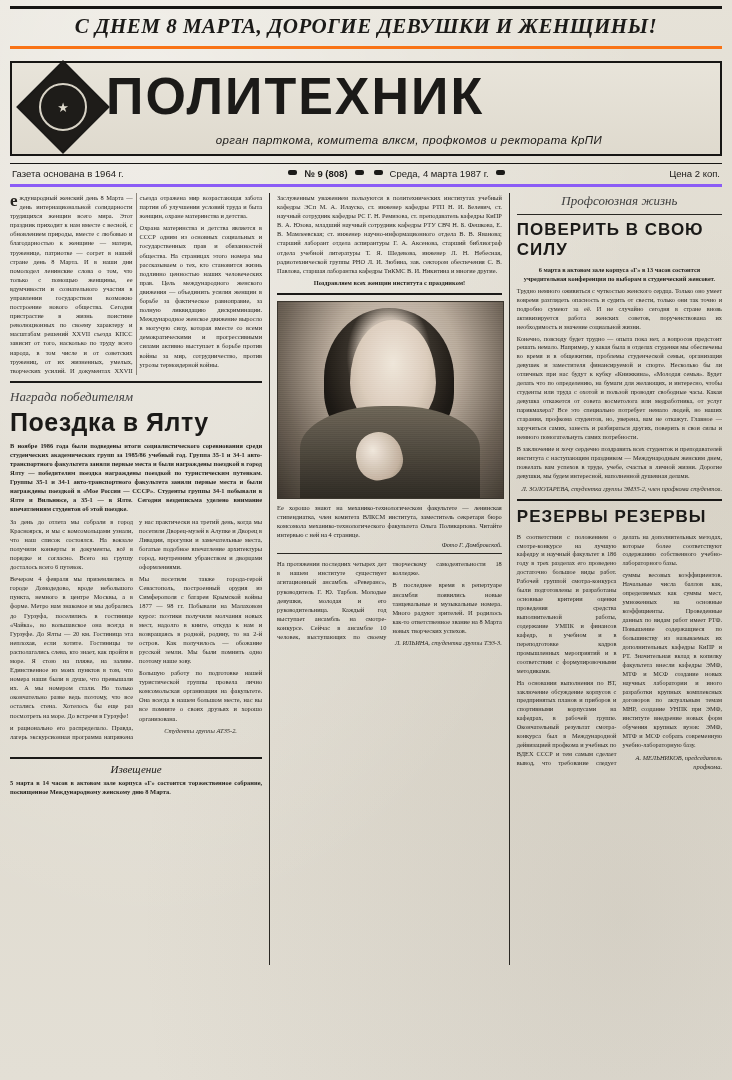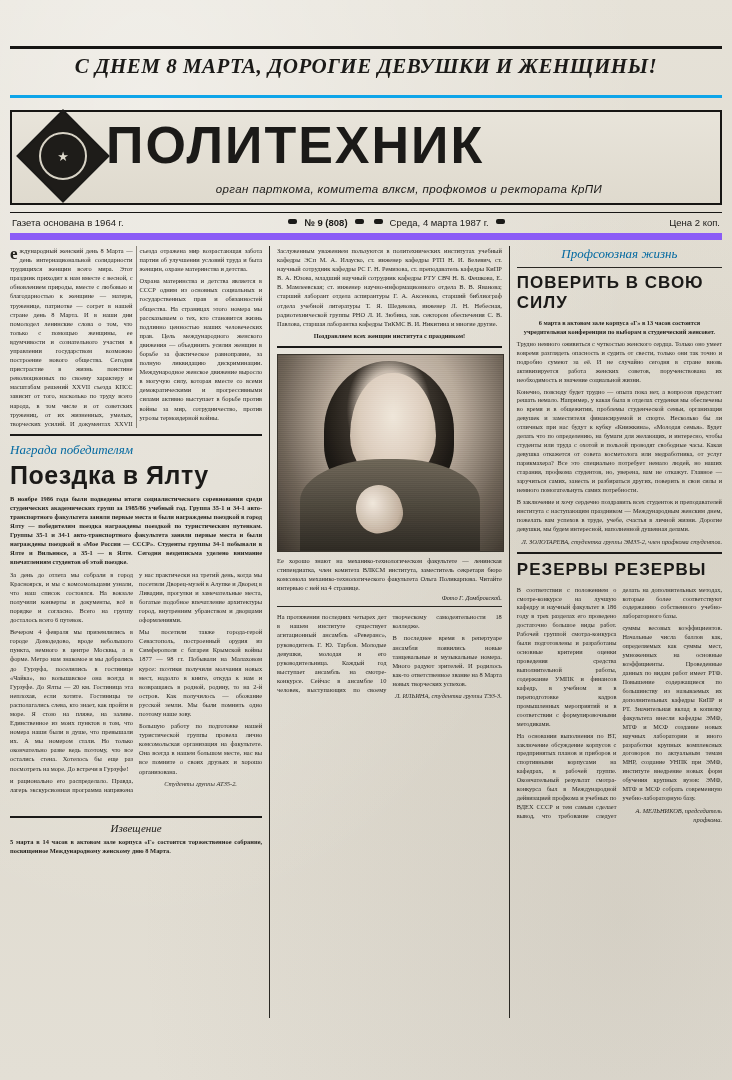--- a/index.html
+++ b/index.html
@@ -22,24 +22,23 @@
     background:
       radial-gradient(ellipse at 20% 10%, rgba(255,255,255,.45), rgba(255,255,255,0) 60%),
       radial-gradient(ellipse at 85% 85%, rgba(120,110,95,.12), rgba(255,255,255,0) 55%),
       linear-gradient(180deg,#e6e2d8 0%,#ddd8cc 45%,#e3dfd5 100%);
   }
   .inner{position:absolute;left:10px;right:10px;top:6px;bottom:6px;}
 
   
   .banner{
     border-top:3px solid #171614;
-    border-bottom:3px solid #0ea5e9;
-    padding:5px 0 16px 0;
+    border-bottom:3px solid #f97316;
+    padding:5px 0 7px 0;
     text-align:center;
-    margin-top:40px;
   }
   .banner-text{
     font-family:"Liberation Serif", serif;
     font-weight:bold;
     font-style:italic;
     font-size:21px;
     letter-spacing:.5px;
     white-space:nowrap;
   }
 
@@ -96,21 +95,21 @@
     font-size:11.5px;
     font-style:italic;
     letter-spacing:.4px;
     margin-top:12px;
   }
 
   
   .issueline{
     margin-top:7px;
     border-top:1px solid #171614;
-    border-bottom:7px solid #8b5cf6;
+    border-bottom:3px solid #8b5cf6;
     padding:4px 2px 5px 2px;
     display:flex;
     align-items:center;
     justify-content:space-between;
     font-size:9.5px;
     font-family:"Liberation Sans", sans-serif;
   }
   .issueline .mid{display:flex;align-items:center;gap:10px;}
   .issue-num{font-weight:bold;position:relative;padding:0 16px;}
   .issue-num:before,.issue-num:after{
@@ -155,21 +154,21 @@
     font-size:17px;
     line-height:13px;
     padding:1px 2px 0 0;
     font-weight:bold;
   }
 
   .rubric{
     font-family:"Liberation Serif", serif;
     font-style:italic;
     font-size:13px;
-    color:#0369a1;
+    color:#404040;
     margin:0 0 4px 0;
   }
   .hr-thin{border-top:1px solid #2a2823;margin:5px 0;}
   .hr-thick{border-top:2px solid #1b1a18;margin:6px 0;}
 
   .headline-big{
     font-family:"Liberation Sans", sans-serif;
     font-weight:bold;
     font-size:25px;
     line-height:1.04;
@@ -230,21 +229,21 @@
   .photo .grain{
     position:absolute;inset:0;
     background:repeating-linear-gradient(0deg, rgba(255,255,255,.035) 0 1px, rgba(0,0,0,.035) 1px 2px);
     mix-blend-mode:overlay;
   }
   .caption{font-size:6.4px;line-height:1.42;text-align:justify;margin-top:4px;}
   .credit{font-size:6.3px;font-style:italic;text-align:right;margin-top:2px;}
 
   .notice{
     border-top:2px solid #1b1a18;
-    margin-top:22px;
+    margin-top:16px;
     padding-top:4px;
   }
   .notice-title{
     font-family:"Liberation Serif", serif;
     font-style:italic;
     font-size:11px;
     text-align:center;
     margin-bottom:3px;
   }
   .center{text-align:center;}

